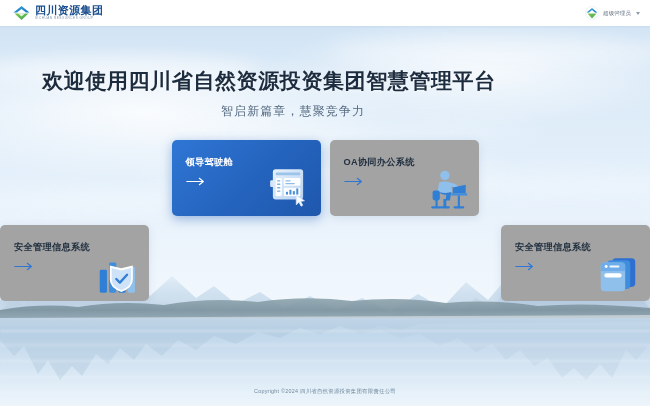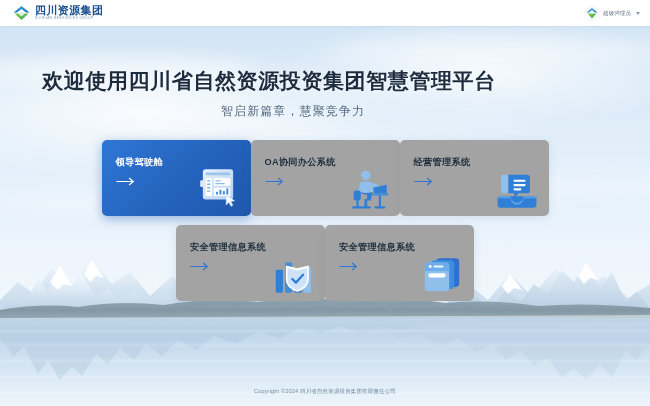--- a/index.html
+++ b/index.html
@@ -76,22 +76,22 @@
     letter-spacing:.6px; line-height:26px;
     text-shadow:0 1px 3px rgba(255,255,255,.6);
   }
   #subtitle {
     margin-top:9px; font-size:12px; color:#4a6versa;
     color:#53687f; letter-spacing:1.1px;margin-left:48px;
   }
 
   
   #cards { position:absolute; left:0; top:140px; width:650px; z-index:10; }
-  .row { display:flex; justify-content:center; }
-  .row + .row { margin-top:9px; }
+  .row { display:flex; justify-content:center; gap:9px; }
+  .row + .row { margin-top:9px;justify-content:space-between; }
   .card {
     width:149px; height:76px; border-radius:5px;
     background:#a3a3a3; position:relative; overflow:hidden;
     box-shadow:0 2px 8px rgba(60,100,150,.13);
     cursor:pointer;
   }
   .card.active {
     background:linear-gradient(135deg,#2f76d4 0%,#2463bd 55%,#1f58ad 100%);
     box-shadow:0 3px 11px rgba(33,93,180,.42);
   }
@@ -303,35 +303,20 @@
         <rect x="10" y="56" width="15" height="3" rx="1.5" fill="#2f7fd6"></rect>
         <rect x="27" y="46" width="4" height="12" fill="#2f7fd6"></rect>
         <rect x="24" y="56" width="12" height="3" rx="1.5" fill="#2f7fd6"></rect>
         <path d="M40 30 L58 26 L58 38 L40 38 Z" fill="#2f7fd6"></path>
         <path d="M38 38 L60 38 L60 41 L38 41 Z" fill="#3f8ddd"></path>
         <rect x="47" y="41" width="3" height="16" fill="#2f7fd6"></rect>
         <rect x="41" y="56" width="15" height="3" rx="1.5" fill="#2f7fd6"></rect>
       </svg>
     </div>
 
-    <div class="card">
-      <div class="label">经营管理系统</div>
-      <svg class="arrow" viewBox="0 0 26 11">
-        <path d="M1 5.5 H21 M16.5 1.5 L21.5 5.5 L16.5 9.5" fill="none" stroke="#2f76d4" stroke-width="1.35" stroke-linecap="round" stroke-linejoin="round"></path>
-      </svg>
-      <svg class="art" viewBox="0 0 64 64">
-        <rect x="10" y="12" width="10" height="26" rx="3" fill="#8fc0ec"></rect>
-        <path d="M20 12 h26 a4 4 0 0 1 4 4 v18 a4 4 0 0 1 -4 4 h-12 l-6 7 v-7 h-8 Z" fill="#2f7fd6"></path>
-        <rect x="27" y="19" width="17" height="3" rx="1.5" fill="#ffffff"></rect>
-        <rect x="27" y="25" width="17" height="3" rx="1.5" fill="#ffffff"></rect>
-        <rect x="27" y="31" width="11" height="3" rx="1.5" fill="#ffffff"></rect>
-        <path d="M8 42 h48 a3 3 0 0 1 3 3 v9 a4 4 0 0 1 -4 4 h-46 a4 4 0 0 1 -4 -4 v-9 a3 3 0 0 1 3 -3 Z" fill="#2f7fd6"></path>
-        <path d="M5 42 h18 a9 9 0 0 0 18 0 h18 v3 h-18 a9 9 0 0 1 -18 0 h-18 Z" fill="#5ea0e3"></path>
-      </svg>
-    </div>
   </div>
 
   <div class="row">
 
     <div class="card">
       <div class="label">安全管理信息系统</div>
       <svg class="arrow" viewBox="0 0 26 11">
         <path d="M1 5.5 H21 M16.5 1.5 L21.5 5.5 L16.5 9.5" fill="none" stroke="#2f76d4" stroke-width="1.35" stroke-linecap="round" stroke-linejoin="round"></path>
       </svg>
       <svg class="art" viewBox="0 0 64 64">

